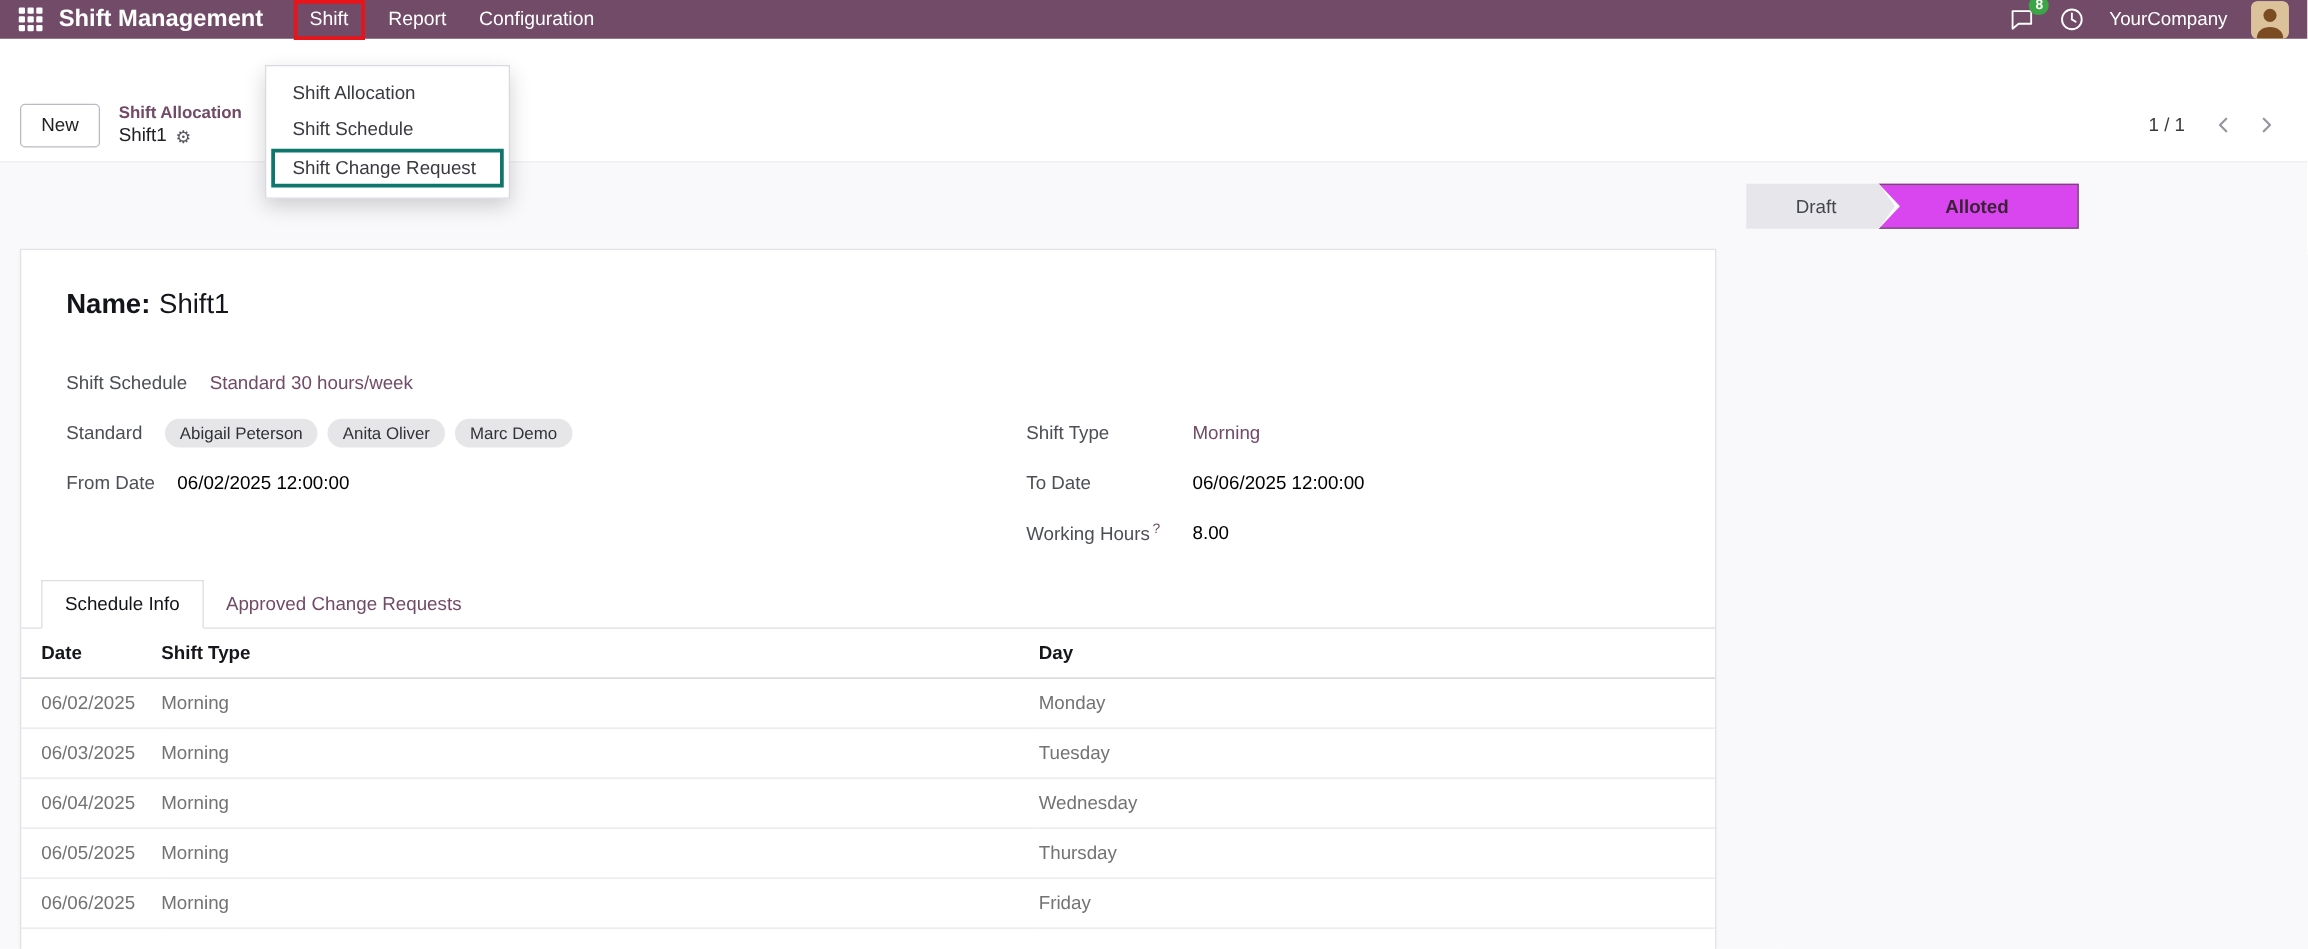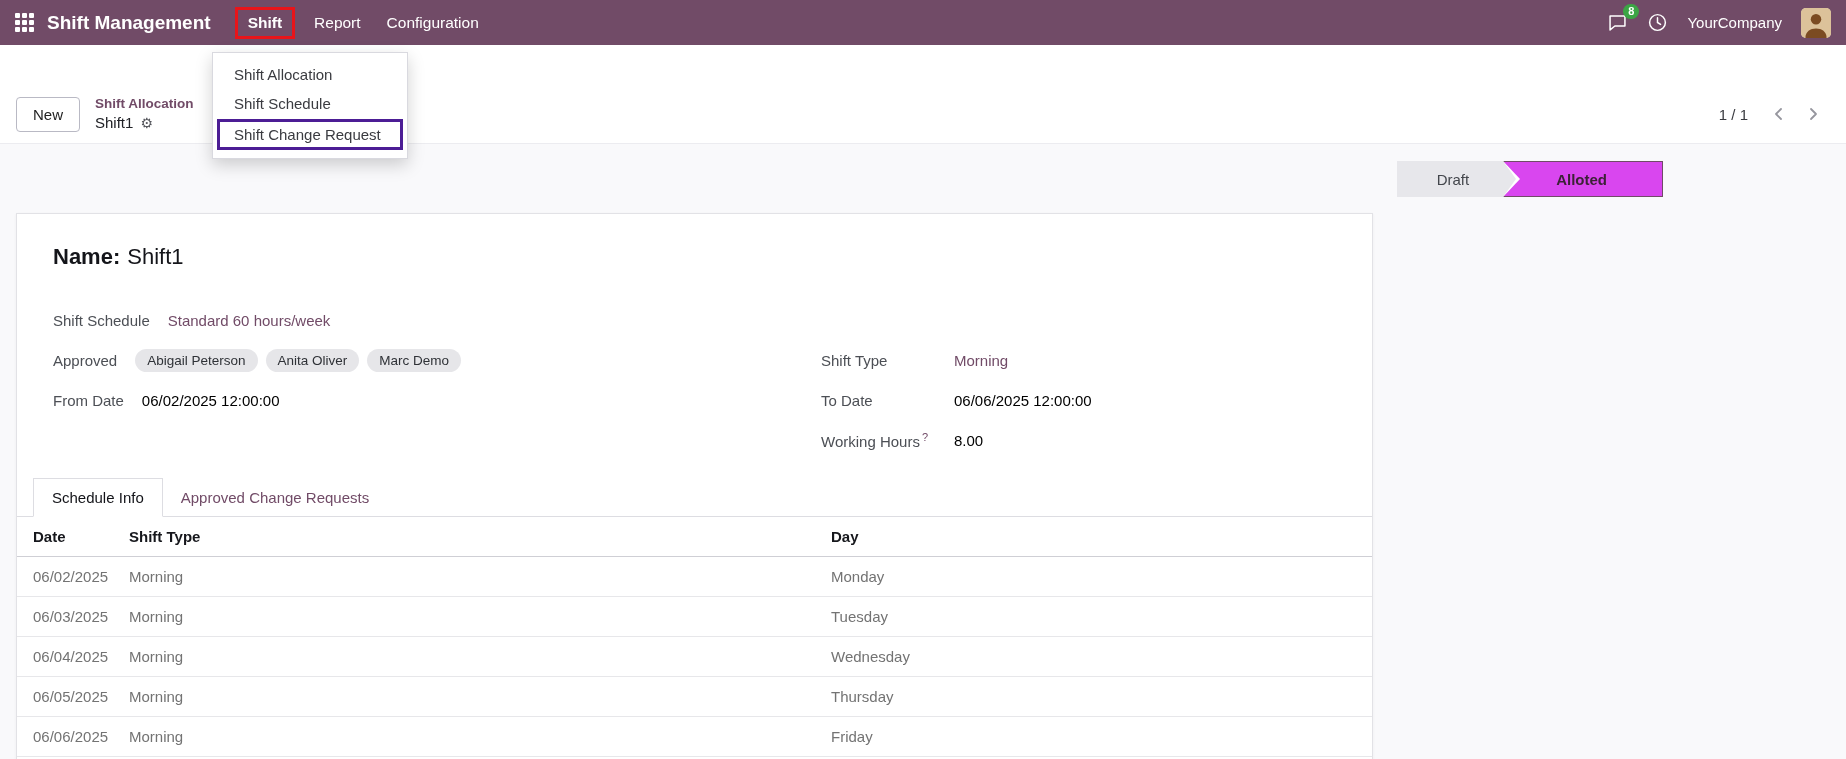--- a/index.html
+++ b/index.html
@@ -7,31 +7,31 @@
   body {
     font-family: "Liberation Sans", sans-serif;
     background: #ffffff;
     position: relative;
     overflow: hidden;
     color: #222;
   }
 
   
   .topbar {
-    height: 45px; background: #714B67; color: #fff;
+    height: 31px; background: #714B67; color: #fff;
     display: flex; align-items: center; padding: 0 15px;
     position: relative; z-index: 50;
   }
   .apps-grid { width: 19px; height: 19px; display: grid;
     grid-template-columns: repeat(3,5px); grid-template-rows: repeat(3,5px); gap: 2px; }
   .apps-grid i { background: #fff; border-radius: 1px; }
   .brand { font-size: 19px; font-weight: 700; margin: 0 24px 0 13px; white-space: nowrap; }
   .menu { display: flex; align-items: center; }
   .menu-item { padding: 7px 13px; font-size: 15.5px; cursor: pointer; white-space: nowrap; }
-  .menu-item.annotated { border: 3px solid #E8141A; padding: 4px 10px; margin-right: 6px; font-weight: bold; }
+  .menu-item.annotated { border: 3px solid #E8141A; padding: 4px 10px; margin-right: 6px; }
   .systray { margin-left: auto; display: flex; align-items: center; gap: 19px; }
   .icon-wrap { position: relative; display: flex; align-items: center; cursor: pointer; }
   .badge {
     position: absolute; top: -8px; right: -11px; background: #3CA545; color: #fff;
     font-size: 11px; font-weight: 700; border-radius: 9px; padding: 1px 5px; line-height: 13px;
   }
   .company { font-size: 15px; cursor: pointer; }
   .avatar { width: 30px; height: 30px; border-radius: 5px; overflow: hidden; background: #e9d8b8; cursor: pointer; }
 
   
@@ -52,21 +52,21 @@
   .pager-btn { width: 34px; height: 34px; display: flex; align-items: center; justify-content: center;
     background: none; border: none; cursor: pointer; color: #96969e; }
 
   
   .dropdown {
     position: absolute; top: 52px; left: 212px; width: 196px;
     background: #fff; border: 1px solid #d9d9df; box-shadow: 0 6px 16px rgba(0,0,0,.18);
     padding: 7px 0; z-index: 100;
   }
   .dropdown-item { padding: 6px 21px; font-size: 15px; color: #3a3b40; cursor: pointer; white-space: nowrap; }
-  .annotation-frame { border: 3px solid #4c1d95; margin: 1px 4px; }
+  .annotation-frame { border: 3px solid #0f766e; margin: 1px 4px; }
   .annotation-frame .dropdown-item { padding: 4px 14px; }
 
   
   .content { background: #f9f9fb; height: 655px; }
   .status-row { width: 1647px; margin-left: 16px; padding-top: 17px;
     display: flex; justify-content: flex-end; }
   .statusbar { display: flex; height: 36px; }
   .step { display: flex; align-items: center; font-size: 15px; position: relative; }
   .step-draft { background: #e7e7eb; color: #43464c; padding: 0 34px 0 40px; z-index: 3; cursor: pointer; }
   .step-draft::before { content: ""; position: absolute; right: -17px; top: 0; width: 0; height: 0;
@@ -206,24 +206,24 @@
 
       <div class="name">
         <span class="nm-label">Name:</span><span class="nm-value">Shift1</span>
       </div>
 
       <div class="fields">
 
         <div>
           <div class="frow">
             <span class="flabel">Shift Schedule</span>
-            <span class="flink">Standard 60 hours/week</span>
+            <span class="flink">Standard 30 hours/week</span>
           </div>
           <div class="frow">
-            <span class="flabel">Approved</span>
+            <span class="flabel">Standard</span>
             <span class="tags">
               <span class="tag">Abigail Peterson</span>
               <span class="tag">Anita Oliver</span>
               <span class="tag">Marc Demo</span>
             </span>
           </div>
           <div class="frow">
             <span class="flabel">From Date</span>
             <span class="fvalue">06/02/2025 12:00:00</span>
           </div>

